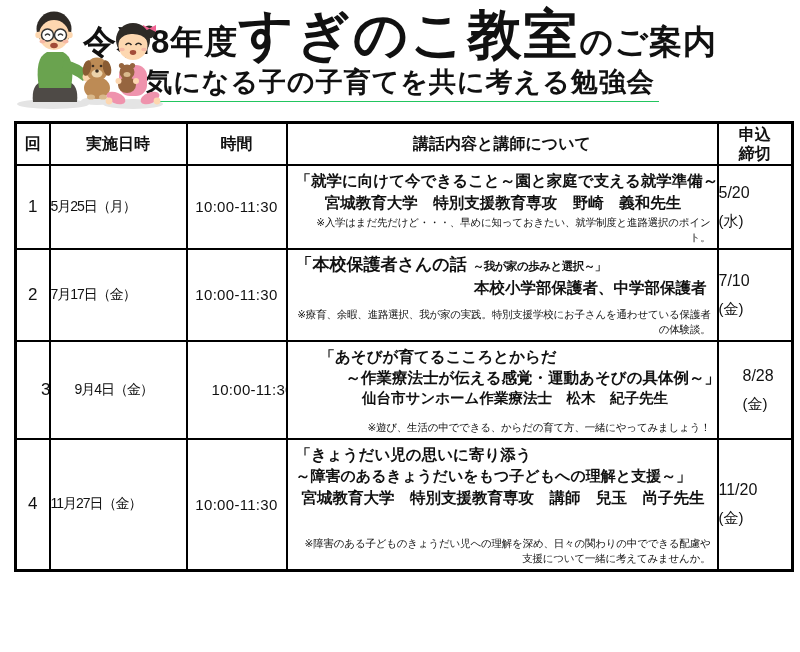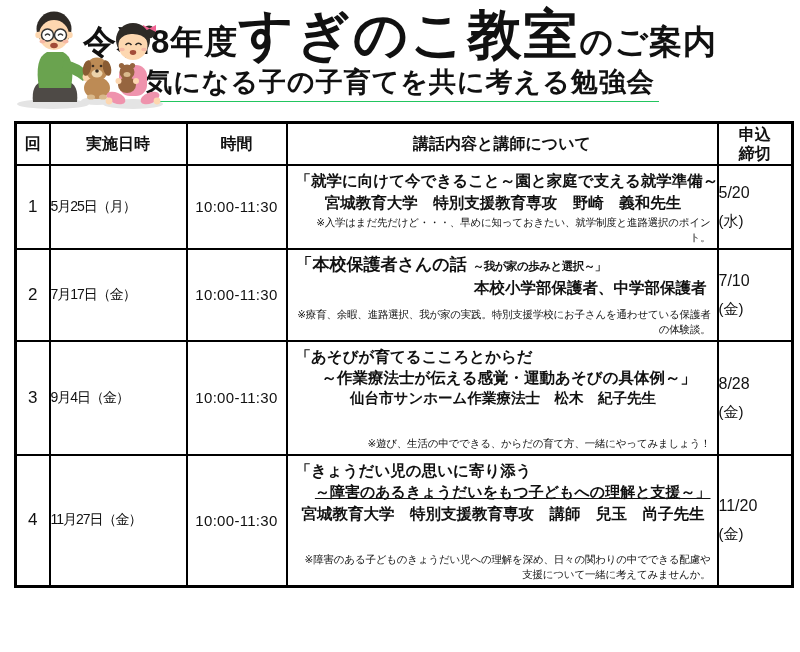--- a/index.html
+++ b/index.html
@@ -33,36 +33,36 @@
   
   table.schedule {
     margin: 7px 9px 0 14px; width: 777px;
     border-collapse: collapse; table-layout: fixed;
     border: 3px solid #000;
   }
   .schedule th, .schedule td { border: 2px solid #000; overflow: hidden; }
   .schedule thead th { height: 42px; font-size: 16px; font-weight: bold; text-align: center; vertical-align: middle; line-height: 19px; }
   tr.r1 td { height: 84px; }
   tr.r2 td { height: 92px; }
-  tr.r3 td { height: 114px; }
+  tr.r3 td { height: 98px; padding-left: 24px; }
   tr.r4 td { height: 132px; }
 
   .td-no   { text-align: center; vertical-align: middle; font-size: 17px; }
   .td-date { text-align: left; vertical-align: middle; font-size: 14px; letter-spacing: -1px; white-space: nowrap; }
   .td-time { text-align: center; vertical-align: middle; font-size: 15px; letter-spacing: 0.3px; white-space: nowrap; }
   .td-deadline { text-align: left; vertical-align: middle; font-size: 16px; }
   .td-deadline .dl-date { line-height: 22px; }
   .td-deadline .dl-day  { line-height: 22px; margin-top: 6px; font-size: 15px; }
 
   .td-content { vertical-align: top; padding: 0; }
   .cwrap { display: flex; flex-direction: column; height: 100%; padding: 4px 6px 3px 8px; }
   .c-title  { font-weight: bold; font-size: 15.5px; line-height: 21px; white-space: nowrap; }
   .c-title-small { font-size: 11.5px; font-weight: bold; margin-left: 6px; letter-spacing: -0.5px; }
   .c-title2 { font-weight: bold; font-size: 15.5px; line-height: 21px; padding-left: 26px; white-space: nowrap; }
-  .c-title2.centered { padding-left: 0; text-align: right; font-size: 15px; text-decoration: underline; }
+  .c-title2.centered { padding-left: 0; text-align: left; font-size: 15px; }
   .c-speaker { font-weight: bold; font-size: 15.5px; line-height: 24px; text-align: center; }
   .c-speaker.right { text-align: right; padding-right: 4px; font-family: Liberation Mono, monospace; }
   .c-speaker.small { font-size: 14.5px; line-height: 21px; }
   .c-note { margin-top: auto; font-size: 10.5px; line-height: 15px; letter-spacing: -0.2px; text-align: right; }
   .c-note.hanging { padding-left: 1em; text-indent: -1em; }
 </style>
 </head>
 <body>
 
 <div class="page">

